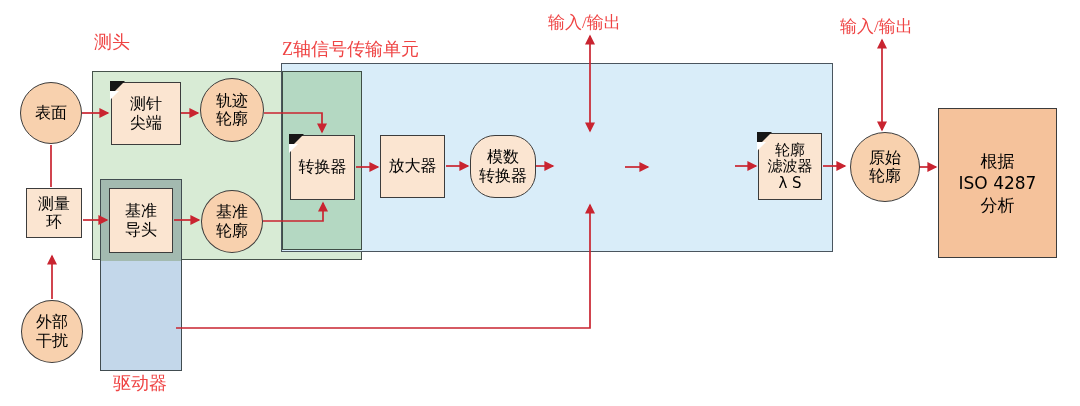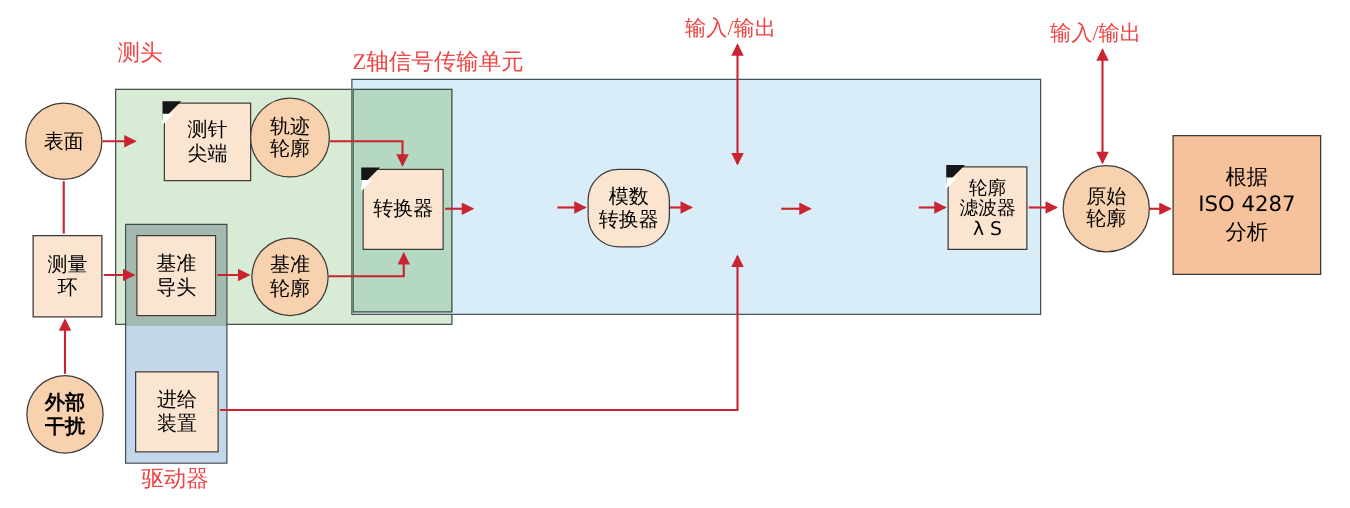--- a/index.html
+++ b/index.html
@@ -73,42 +73,41 @@
     </g>
   </svg>
 
   <div class="lbl" style="left:94px;top:30px;">测头</div>
   <div class="lbl" style="left:282px;top:37px;">Z轴信号传输单元</div>
   <div class="lbl io" style="left:548px;top:11px;">输入/输出</div>
   <div class="lbl io" style="left:840px;top:15px;">输入/输出</div>
   <div class="lbl" style="left:113px;top:371px;">驱动器</div>
 
   <div class="node circle" style="left:20px;top:82px;width:62px;height:62px;">表面</div>
-  <div class="node" style="left:26px;top:188px;width:56px;height:66px;">测量
+  <div class="node" style="left:26px;top:188px;width:56px;height:50px;">测量
 环</div>
-  <div class="node circle" style="left:21px;top:300px;width:62px;height:63px;font-weight:bold;">外部
+  <div class="node circle" style="left:21px;top:300px;width:62px;height:63px;">外部
 干扰</div>
 
-  <div class="node dogear" style="left:111px;top:82px;width:70px;height:63px;margin-left:20px;">测针
+  <div class="node dogear" style="left:111px;top:82px;width:70px;height:63px;">测针
 尖端</div>
   <div class="node circle" style="left:200px;top:78px;width:64px;height:64px;">轨迹
 轮廓</div>
   <div class="node" style="left:109px;top:188px;width:64px;height:65px;">基准
 导头</div>
   <div class="node circle" style="left:201px;top:190px;width:62px;height:63px;">基准
 轮廓</div>
 
   <div class="node dogear" style="left:290px;top:135px;width:65px;height:65px;">转换器</div>
+  <div class="node" style="left:380px;top:135px;width:65px;height:63px;">放大器</div>
   <div class="node" style="left:470px;top:135px;width:66px;height:63px;border-radius:25px;">模数
 转换器</div>
   <div class="node dogear f15" style="left:758px;top:133px;width:64px;height:67px;">轮廓
 滤波器
 λ S</div>
   <div class="node circle" style="left:850px;top:132px;width:70px;height:70px;font-family:Liberation Serif, serif;">原始
 轮廓</div>
-  <div class="node iso f17" style="left:938px;top:108px;width:119px;height:112px;">根据
+  <div class="node iso f17" style="left:938px;top:108px;width:119px;height:150px;">根据
 ISO 4287
 分析</div>
 
-  <div class="node" style="left:108px;top:297px;width:67px;height:65px;">进给
-装置</div>
 
 </div>
 
 </body></html>

